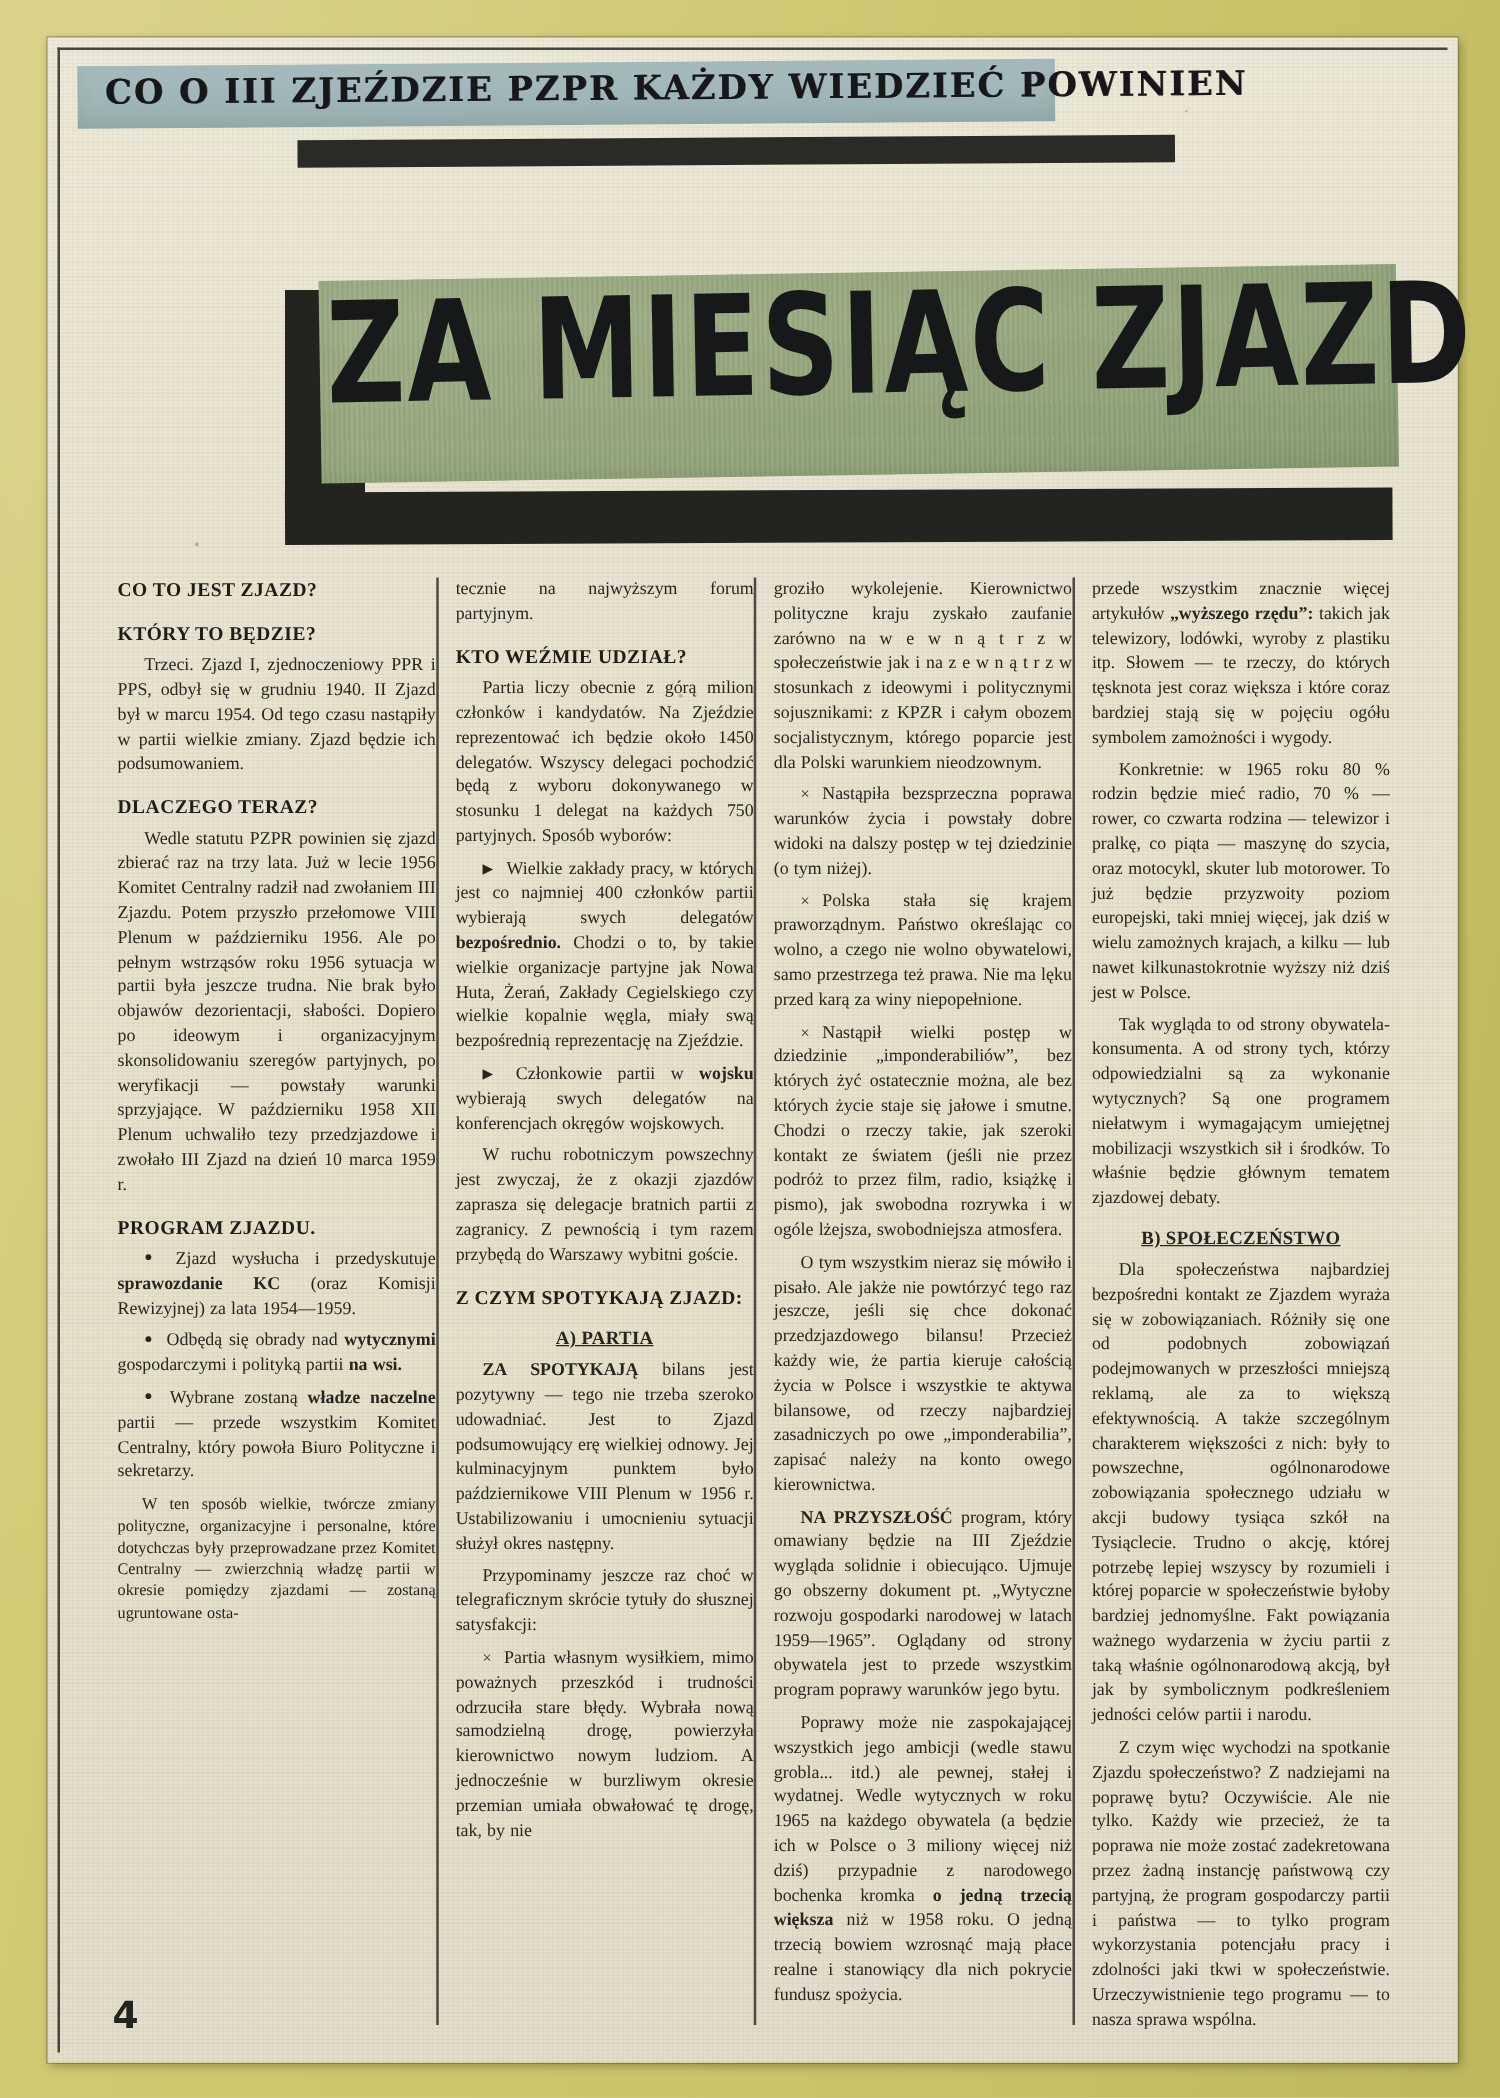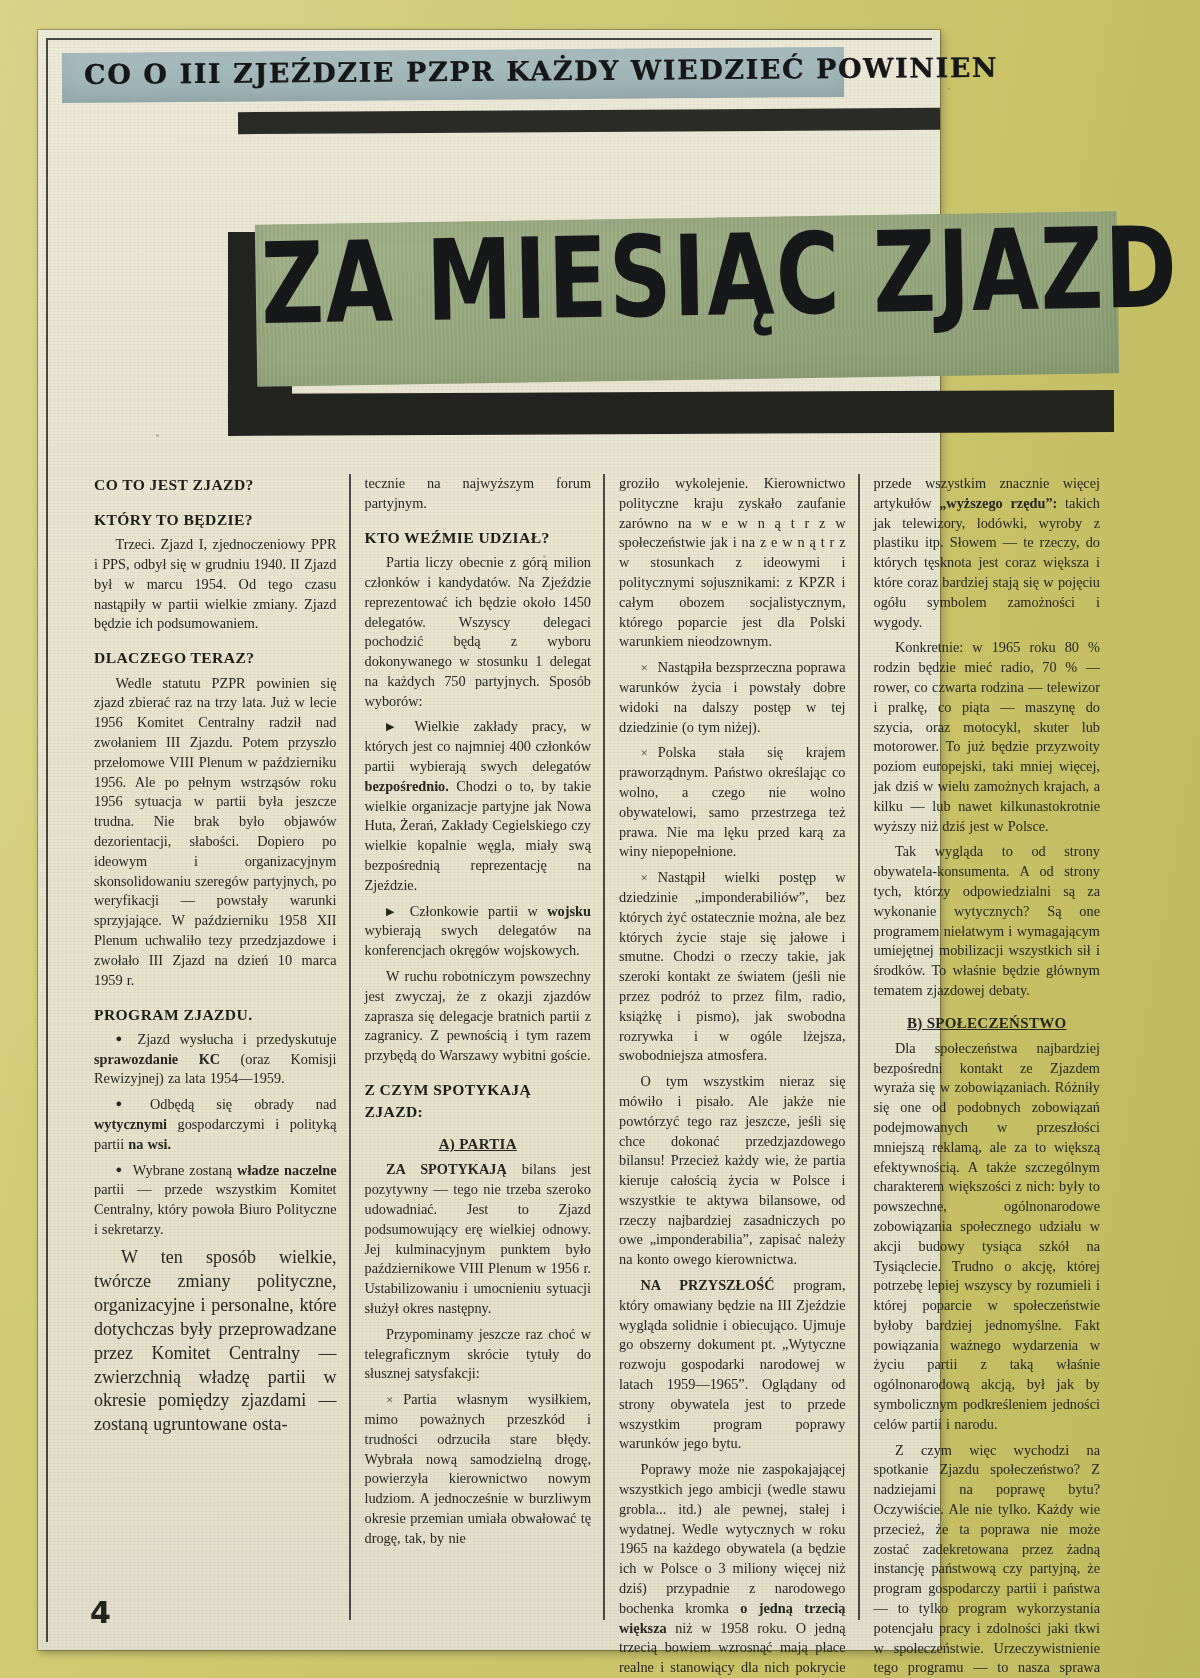--- a/index.html
+++ b/index.html
@@ -21,21 +21,21 @@
     position: absolute;
     left: 0; top: 0;
     width: 1200px; height: 1678px;
     background:
       radial-gradient(ellipse at 18% 12%, rgba(255,255,255,0.12), rgba(0,0,0,0) 60%),
       linear-gradient(100deg, #d7cf7d 0%, #cfc86f 30%, #c9c268 70%, #bdb75e 100%);
   }
   #paper {
     position: absolute;
     left: 38px; top: 30px;
-    width: 902px; height: 1620px;
+    width: 1128px; height: 1620px;
     background:
       linear-gradient(175deg, #eeead9 0%, #e9e5d2 25%, #e6e2cc 55%, #e2decb 100%);
     box-shadow: 0 0 0 1px rgba(0,0,0,0.25), 2px 3px 8px rgba(0,0,0,0.30);
   }
   
   #grain {
     position: absolute; inset: 0;
     background-image:
       repeating-linear-gradient(0deg, rgba(120,110,70,0.045) 0px, rgba(120,110,70,0.045) 1px, rgba(0,0,0,0) 1px, rgba(0,0,0,0) 3px),
       repeating-linear-gradient(90deg, rgba(140,130,90,0.035) 0px, rgba(140,130,90,0.035) 1px, rgba(0,0,0,0) 1px, rgba(0,0,0,0) 4px);
@@ -139,38 +139,36 @@
   
   #cols {
     position: absolute;
     left: 56px; top: 432px;
     width: 1018px; height: 1158px;
     display: flex;
     gap: 0;
   }
   .col {
     width: 254.5px;
-    padding-right: 12px;
     box-sizing: border-box;
     position: relative;
     font-size: 14.3px;
     line-height: 1.385;
     color: #26261f;
     text-align: justify;
     hyphens: none;
-    margin-top: 12px;
   }
   .col + .col { border-left: 2px solid #4a4a42; padding-left: 14px; }
   .col p {
     margin: 0 0 0.42em 0;
     text-indent: 1.5em;
     word-spacing: 0.04em;
   }
   .col p.noind { text-indent: 0; }
-  .col p.small { font-size: 18px; line-height: 1.33; }
+  .col p.small { font-size: 13px; line-height: 1.33; }
   .col h3 {
     margin: 0.85em 0 0.30em 0;
     font-size: 15.6px;
     font-weight: 700;
     letter-spacing: 0.4px;
     text-align: left;
     color: #1e1e18;
   }
   .col h3.first { margin-top: 0; }
   .col h4 {

